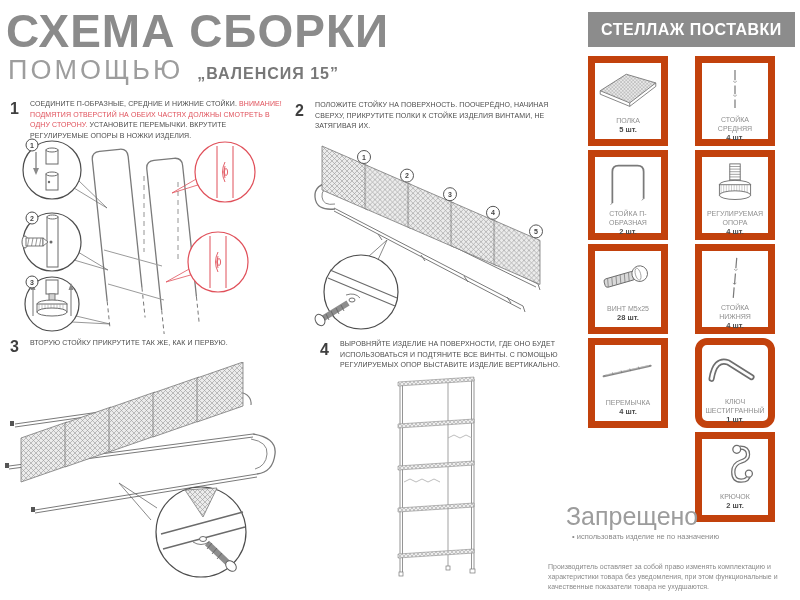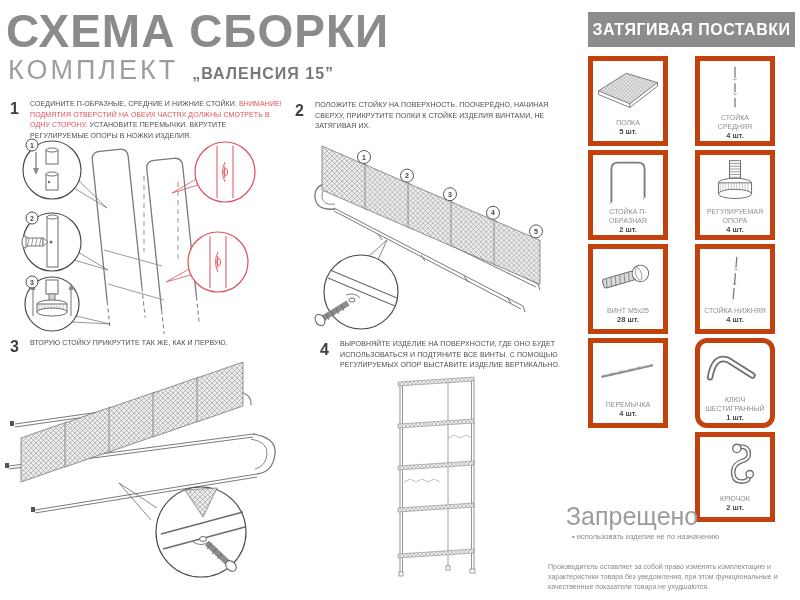--- a/index.html
+++ b/index.html
@@ -16,21 +16,21 @@
 
   
   .step-num { font-size:16px; font-weight:bold; color:#3f3f3f; }
   .step-text { font-size:7px; line-height:1.5; color:#4c4c4c; letter-spacing:0.1px; }
   .red { color:#e0505a; }
 
   
   .kit-header { left:588px; top:12px; width:207px; height:35px; background:#8c8c8c;
                 color:#fff; font-weight:bold; font-size:16px; letter-spacing:0.5px;
                 display:flex; align-items:center; justify-content:center; }
-  .kit-cell { width:80px; height:90px; border:5px solid #c2410c; background:#fff;
+  .kit-cell { width:80px; height:90px; border:7px solid #c2410c; background:#fff;
               display:flex; flex-direction:column; align-items:center; }
   .kit-cell .art { flex:1; display:flex; align-items:center; justify-content:center; width:100%; }
   .kit-cell .lbl { font-size:7px; color:#8f8f8f; text-align:center; line-height:1.3; padding:0 3px; }
   .kit-cell .qty { font-size:7.5px; color:#4a4a4a; font-weight:bold; text-align:center; padding-bottom:5px; }
 
   
   .forbidden-title { left:566px; top:502px; font-size:25px; color:#9c9c9c; }
   .forbidden-item  { left:572px; top:532px; font-size:7.5px; color:#8a8a8a; }
   .attention-title { left:548px; top:538px; font-size:21px; color:#4f4f4f; }
   .attention-text  { left:548px; top:562px; width:248px; font-size:7px; line-height:1.4; color:#8a8a8a; }
@@ -38,21 +38,21 @@
   svg text { font-family:"Liberation Sans", sans-serif; }
   .calloutnum { font-size:7px; fill:#444; font-weight:bold; }
 </style>
 </head>
 <body>
 
 <div class="page">
 
   <div class="abs title-main">СХЕМА СБОРКИ</div>
   <div class="abs title-sub">
-    <span class="prefix">КОМПЛЕКТ</span><span class="name">„ВАЛЕНСИЯ 15”</span>
+    <span class="prefix">ПОМОЩЬЮ</span><span class="name">„ВАЛЕНСИЯ 15”</span>
   </div>
 
   <div class="abs step-num" style="left:10px; top:100px;">1</div>
   <div class="abs step-text" style="left:30px; top:99px; width:256px;">
     <span>СОЕДИНИТЕ П-ОБРАЗНЫЕ, СРЕДНИЕ И НИЖНИЕ СТОЙКИ. </span><span class="red">ВНИМАНИЕ! ПОДМЯТИЯ ОТВЕРСТИЙ НА ОБЕИХ ЧАСТЯХ ДОЛЖНЫ СМОТРЕТЬ В ОДНУ СТОРОНУ. </span><span>УСТАНОВИТЕ ПЕРЕМЫЧКИ. ВКРУТИТЕ РЕГУЛИРУЕМЫЕ ОПОРЫ В НОЖКИ ИЗДЕЛИЯ.</span>
   </div>
 
   <div class="abs step-num" style="left:295px; top:102px;">2</div>
   <div class="abs step-text" style="left:315px; top:100px; width:248px;">ПОЛОЖИТЕ СТОЙКУ НА ПОВЕРХНОСТЬ. ПООЧЕРЁДНО, НАЧИНАЯ СВЕРХУ, ПРИКРУТИТЕ ПОЛКИ К СТОЙКЕ ИЗДЕЛИЯ ВИНТАМИ, НЕ ЗАТЯГИВАЯ ИХ.</div>
 
@@ -272,21 +272,21 @@
     </g>
     <g>
       <polygon points="6,10 82,5 82,1 6,6" fill="url(#mesh4)" stroke="#8a8a8a" stroke-width="0.6"></polygon>
       <polygon points="6,52 82,47 82,43 6,48" fill="url(#mesh4)" stroke="#8a8a8a" stroke-width="0.6"></polygon>
       <polygon points="6,94 82,89 82,85 6,90" fill="url(#mesh4)" stroke="#8a8a8a" stroke-width="0.6"></polygon>
       <polygon points="6,136 82,131 82,127 6,132" fill="url(#mesh4)" stroke="#8a8a8a" stroke-width="0.6"></polygon>
       <polygon points="6,182 82,177 82,173 6,178" fill="url(#mesh4)" stroke="#8a8a8a" stroke-width="0.6"></polygon>
     </g>
   </svg>
 
-  <div class="abs kit-header">ЗАТЯГИВАЯ ПОСТАВКИ</div>
+  <div class="abs kit-header">СТЕЛЛАЖ ПОСТАВКИ</div>
 
   <div class="abs kit-cell" style="left:588px; top:56px;">
     <div class="art">
         <svg width="76" height="52" viewBox="0 0 76 52">
       <defs>
             <pattern id="meshS" patternUnits="userSpaceOnUse" width="4" height="4">
         <rect width="4" height="4" fill="#e9e9e9"></rect>
               <path d="M0,4 L4,0 M0,0 L4,4" stroke="#999" stroke-width="0.5"></path>
             </pattern>
           </defs>

